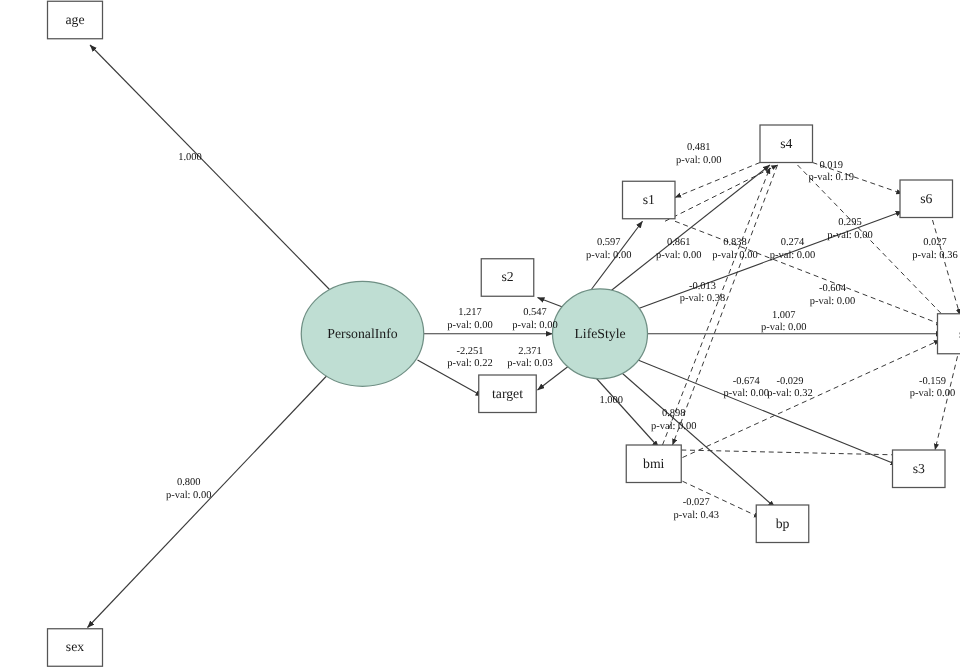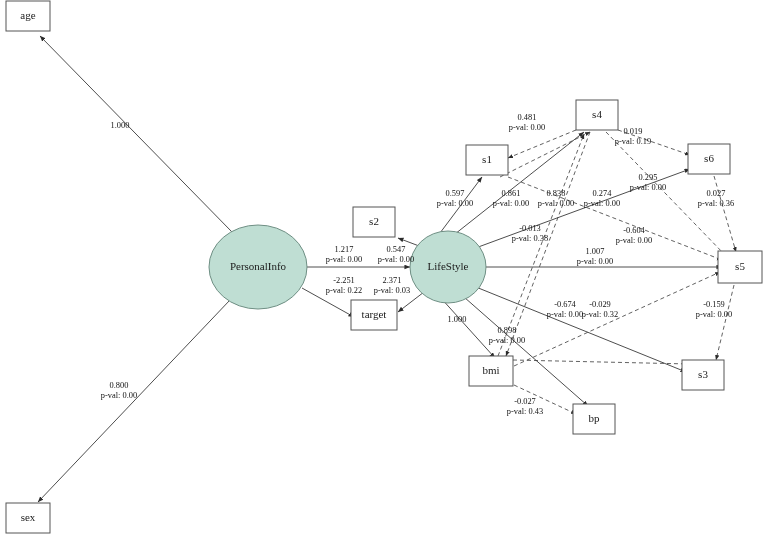--- a/index.html
+++ b/index.html
@@ -1,18 +1,18 @@
 <!DOCTYPE html>
 <html><head>
 <meta charset="utf-8">
 <style>
   html,body{margin:0;padding:0;background:#ffffff;}
   body{width:768px;height:534px;overflow:hidden;
        font-family:"Liberation Serif","DejaVu Serif",serif;}
-  #canvas{position:relative;width:645px;height:534px;}
+  #canvas{position:relative;width:645px;height:534px;margin-left:32px;}
   svg{position:absolute;top:0;left:0;width:768px;height:534px;}
   .node-box{fill:#ffffff;stroke:#555555;stroke-width:1;}
   .node-ellipse{fill:#bfded3;stroke:#6f8f84;stroke-width:1;}
   .node-label{font-family:"Liberation Serif","DejaVu Serif",serif;
               font-size:11px;fill:#1a1a1a;text-anchor:middle;dominant-baseline:middle;}
   .edge-solid{stroke:#3a3a3a;stroke-width:0.9;fill:none;}
   .edge-dashed{stroke:#3a3a3a;stroke-width:0.8;fill:none;stroke-dasharray:4 3;}
   .edge-label{font-family:"Liberation Serif","DejaVu Serif",serif;
               font-size:8.4px;fill:#111111;text-anchor:middle;}
 </style>

